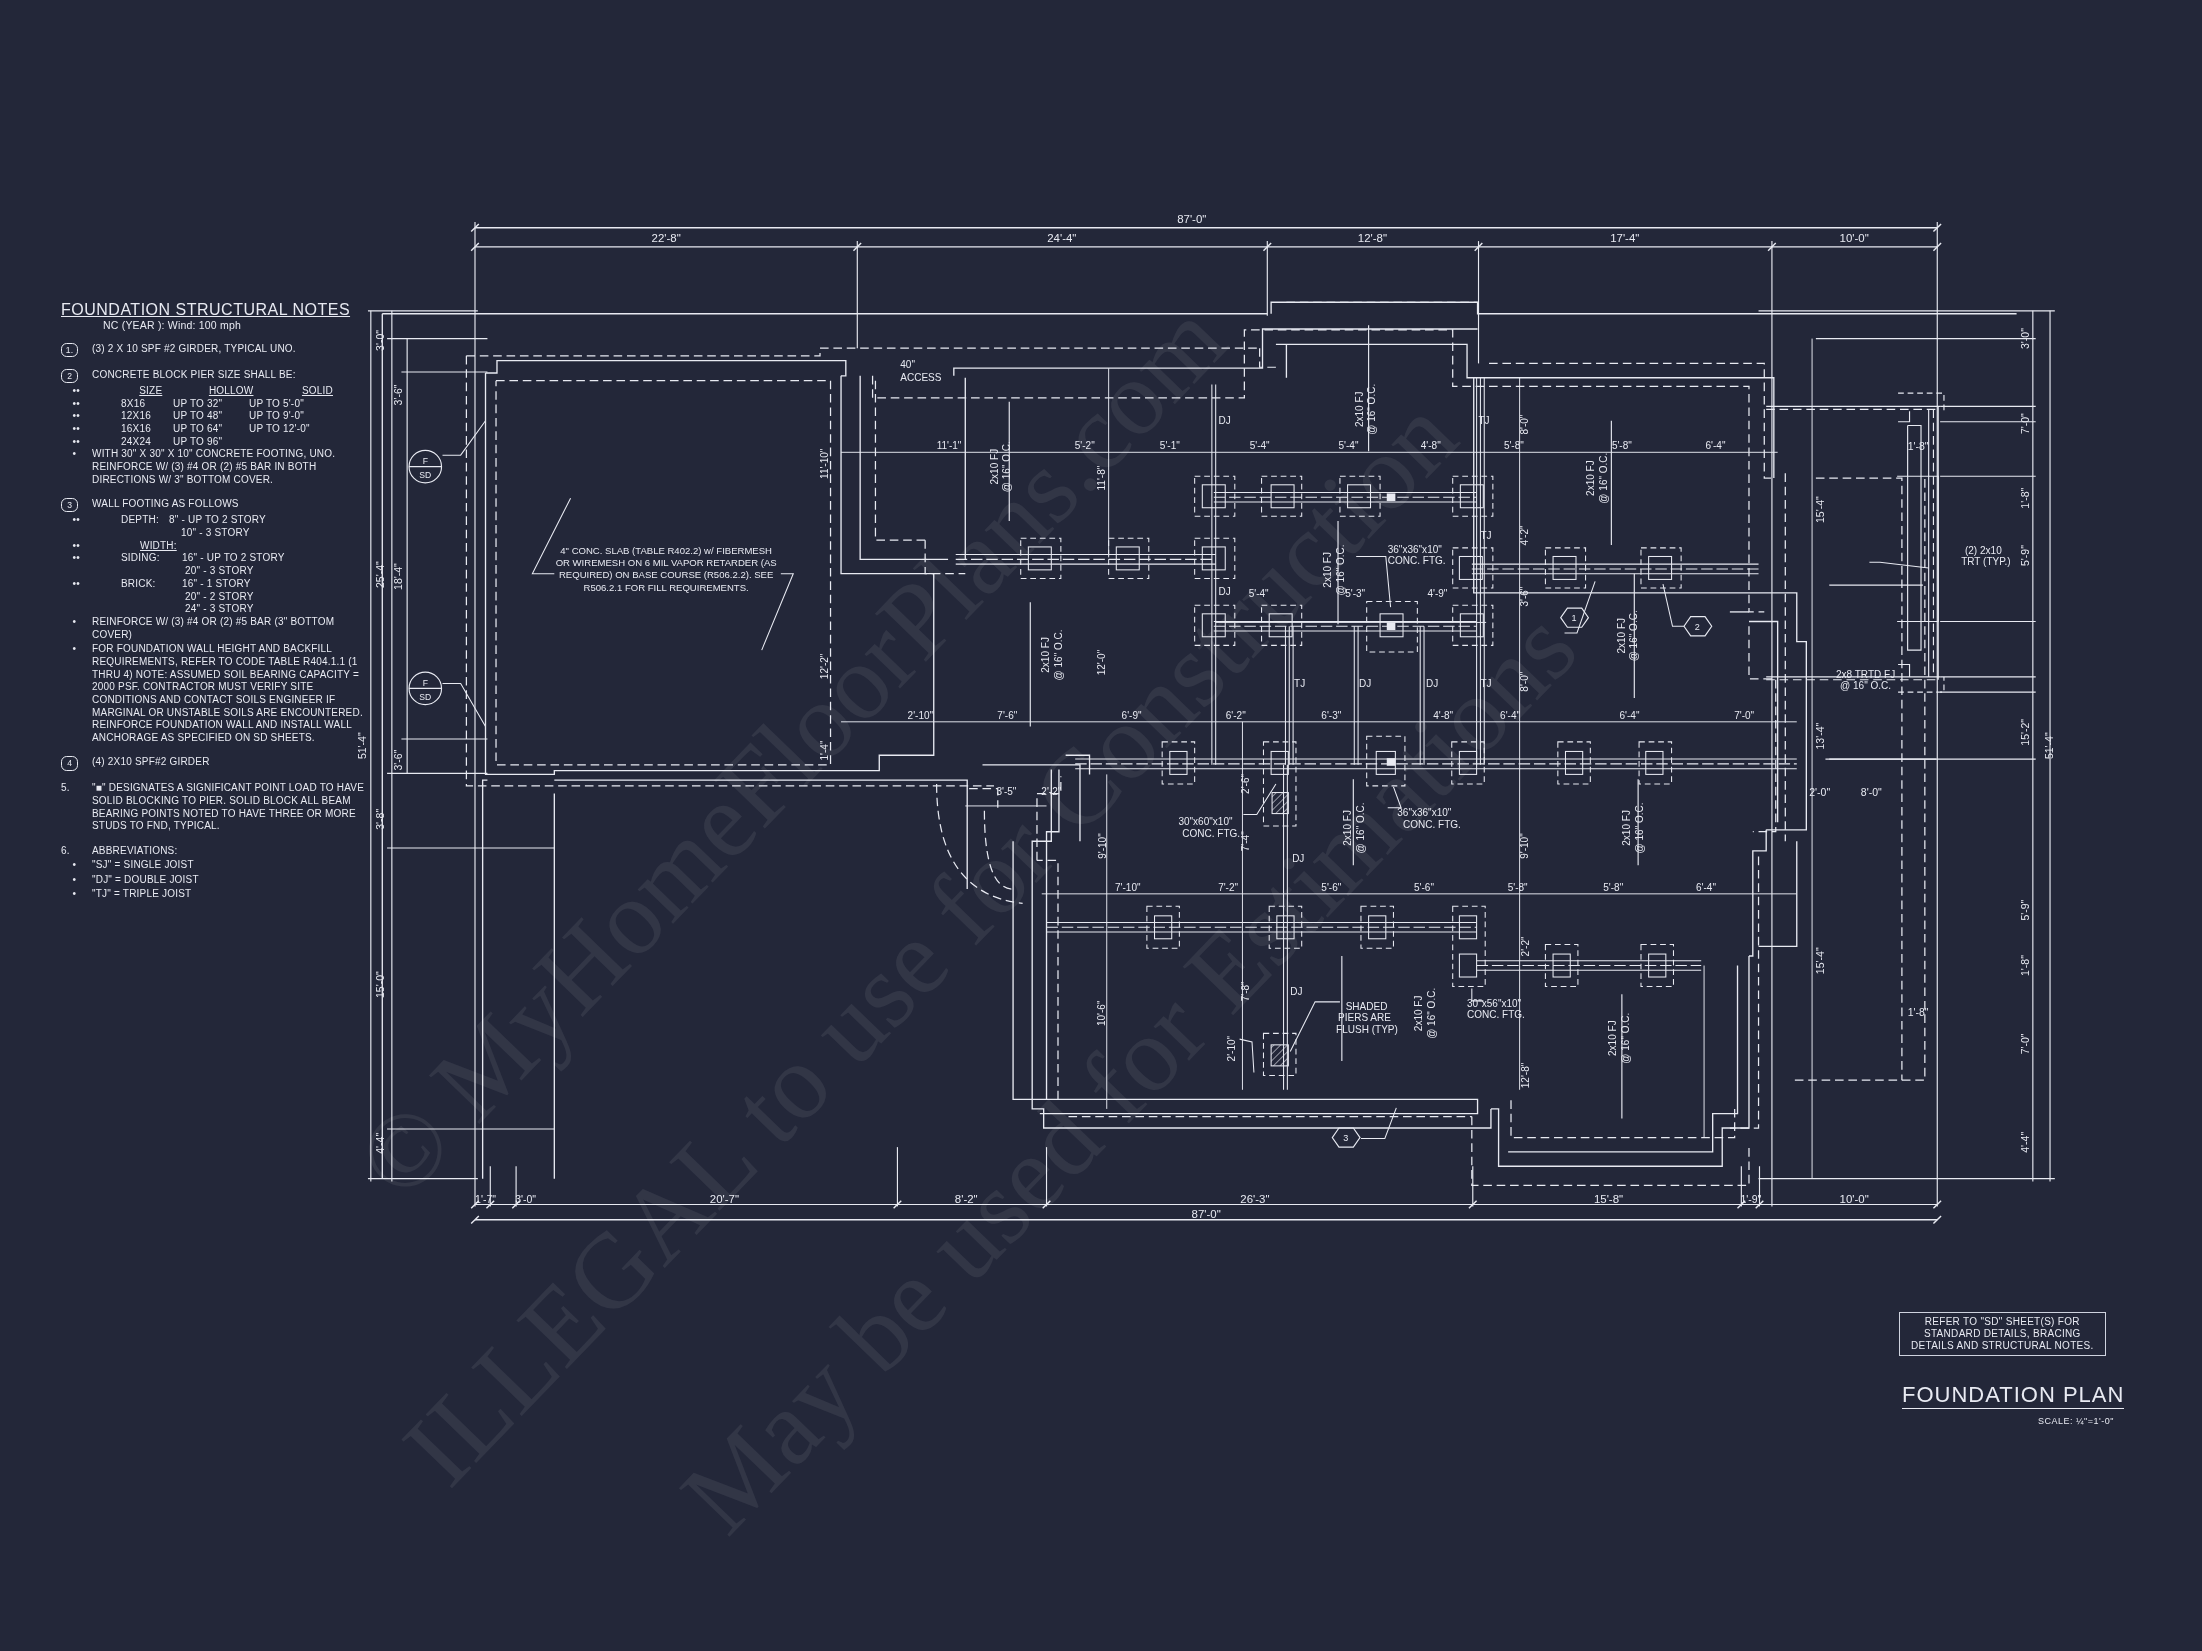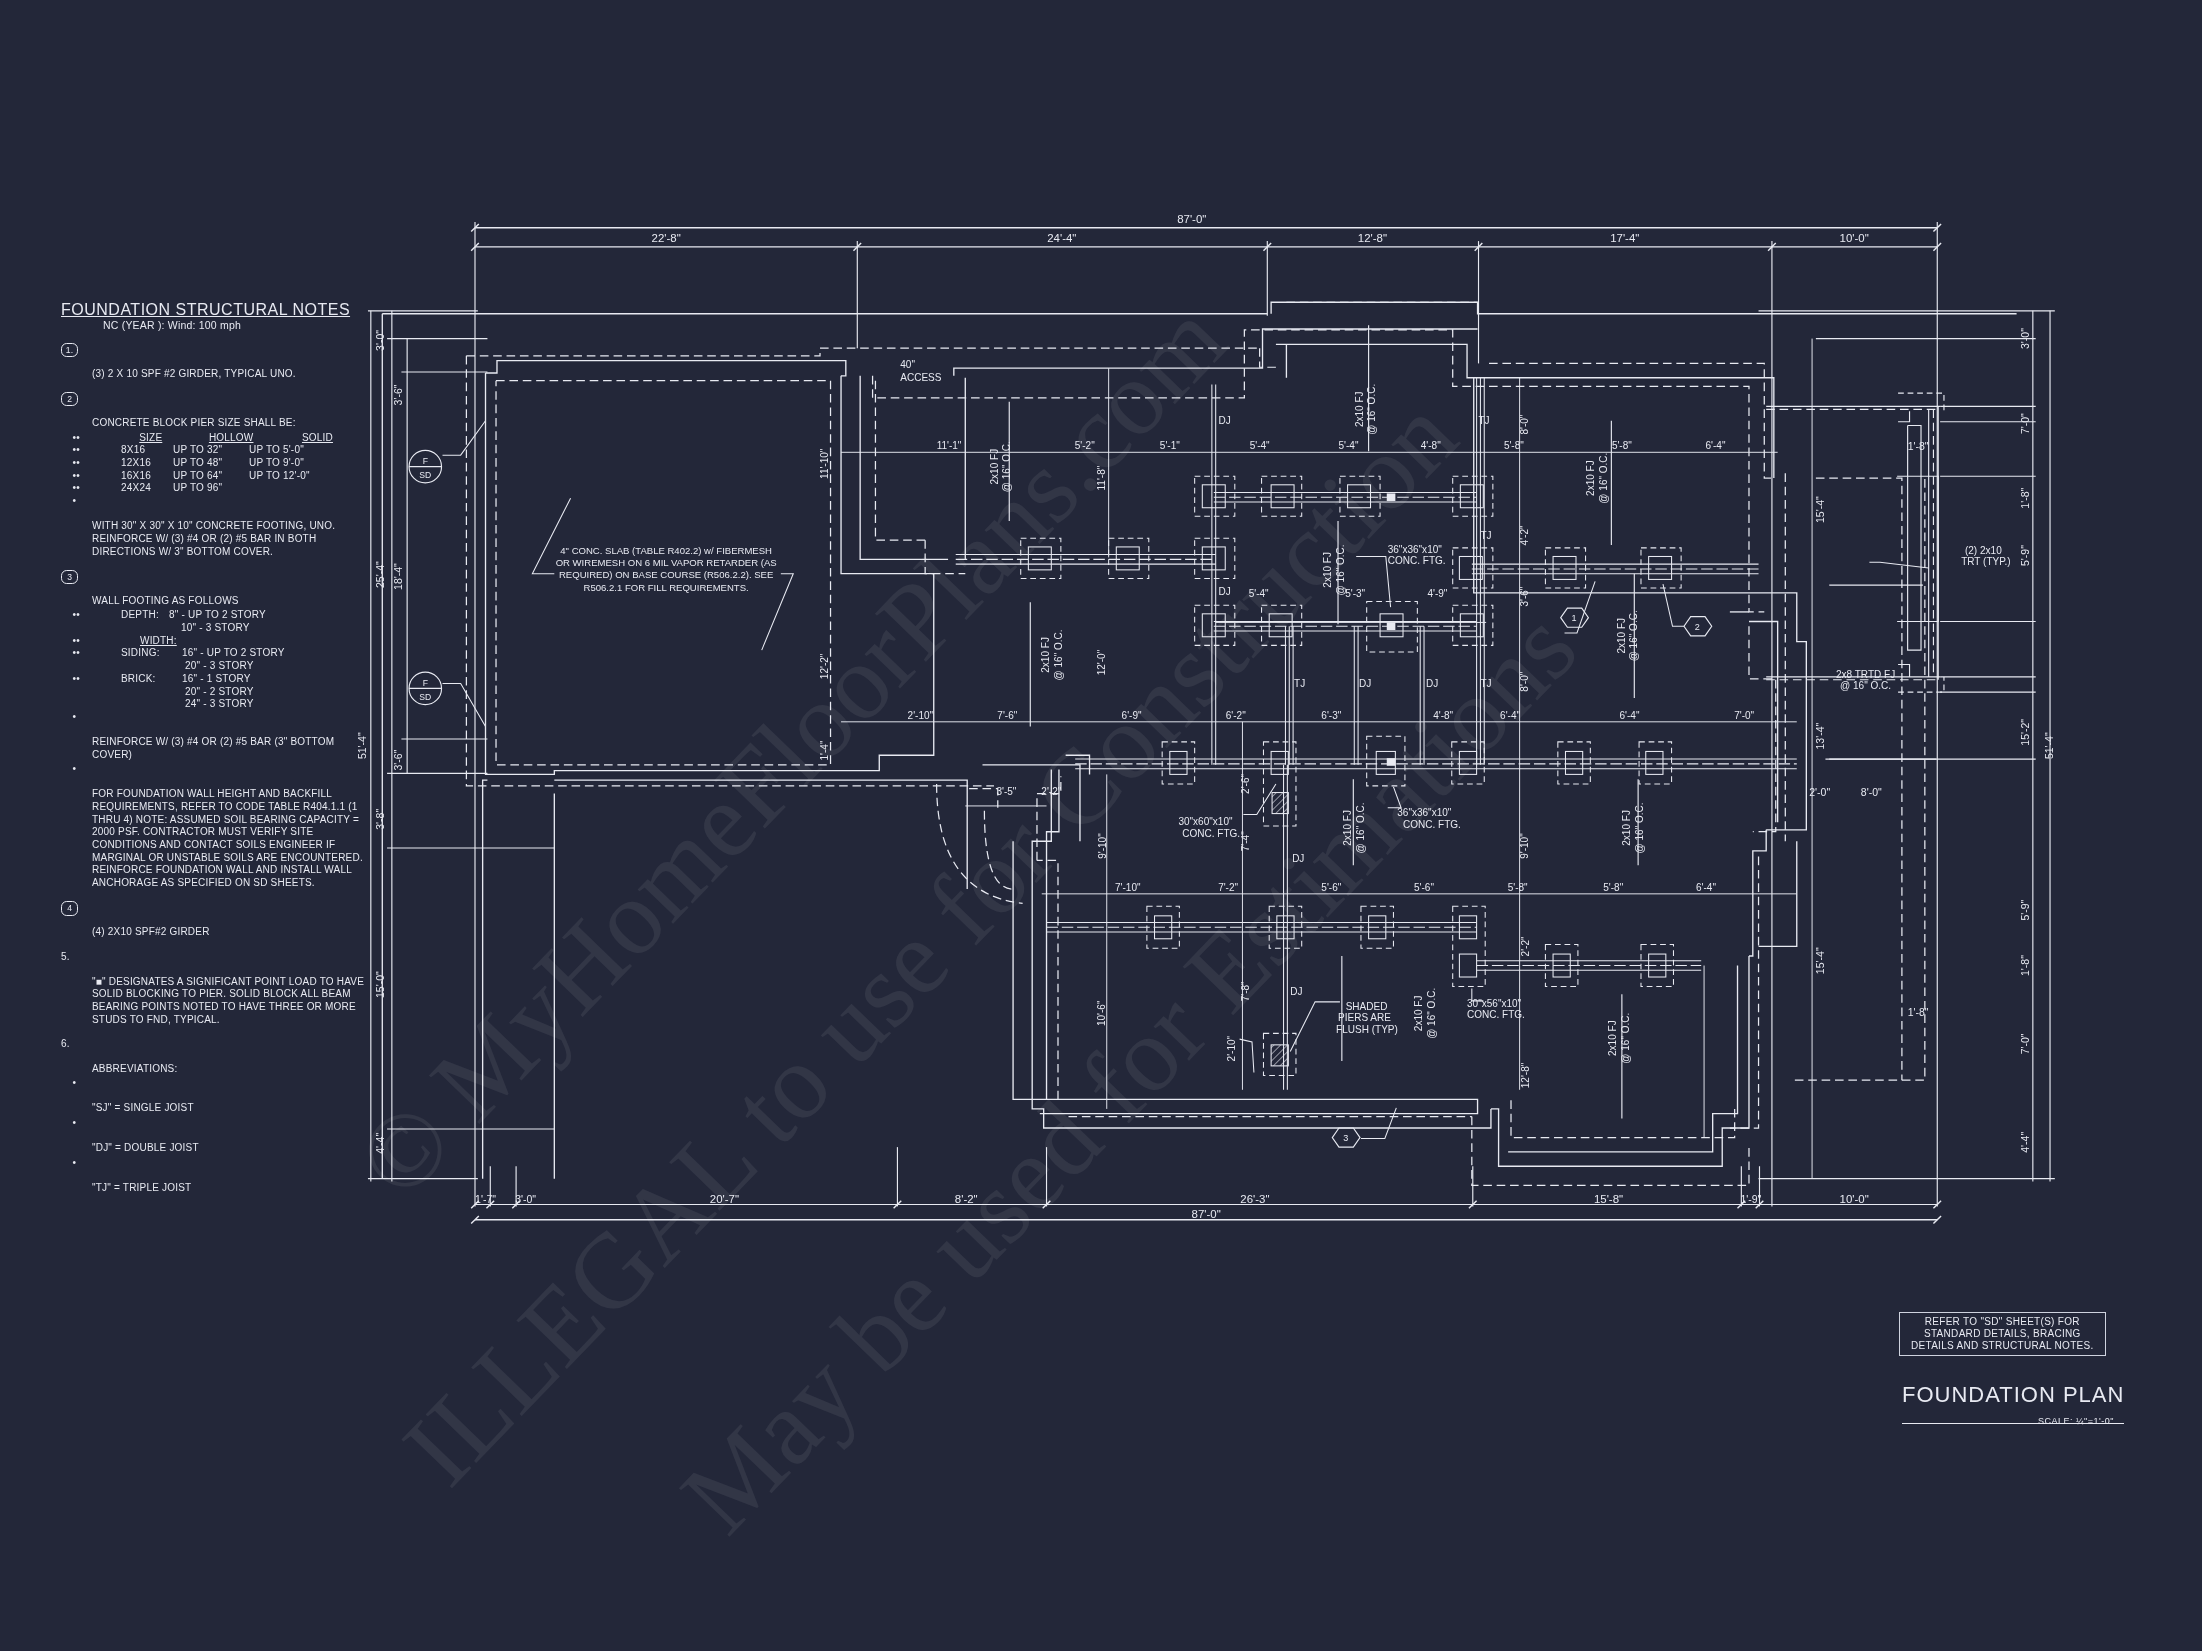--- a/index.html
+++ b/index.html
@@ -3,29 +3,29 @@
 <meta charset="utf-8">
 <style>
   html,body{margin:0;padding:0;background:#232739;}
   body{width:2202px;height:1652px;position:relative;overflow:hidden;font-family:"Liberation Sans",sans-serif;color:#e6e8f0;}
   #sheet{position:absolute;left:0;top:0;width:2202px;height:1652px;}
   .notes{position:absolute;left:61px;top:304px;width:315px;font-size:10px;line-height:12.7px;color:#e8eaf2;letter-spacing:0.2px;text-transform:uppercase;}
   .notes .title{font-size:16px;text-decoration:underline;letter-spacing:0.5px;margin-bottom:1.9px;}
   .notes .sub{text-transform:none;font-size:10.5px;margin-bottom:11.5px;padding-left:42px;}
   .note{display:flex;margin-bottom:1.9px;}
   .note .num{width:31px;flex:0 0 31px;}
-  .note .txt{flex:1;margin-top:25px;}
+  .note .txt{flex:1;}
   .hex{display:inline-block;width:15.3px;height:12.4px;border:1px solid #e8eaf2;border-radius:5.7px;text-align:center;font-size:8.6px;line-height:12.4px;}
   .bullet{width:31px;flex:0 0 31px;padding-left:11.5px;box-sizing:border-box;}
   .row{display:flex;}
   .c1{width:52px}.c2{width:76px}.c3{width:76px}
   .u{text-decoration:underline;margin-left:19px;}
   .gap{height:9.6px;}
   .refbox{position:absolute;left:1899px;top:1312px;width:197px;border:1.4px solid #cfd3df;padding:2.9px 3.8px;font-size:10px;line-height:12px;text-align:center;color:#e8eaf2;letter-spacing:0.3px;}
-  .plan-title{position:absolute;left:1902px;top:1382px;font-size:22px;letter-spacing:1px;color:#e8eaf2;border-bottom:1.4px solid #e8eaf2;padding-bottom:15px;}
+  .plan-title{position:absolute;left:1902px;top:1382px;font-size:22px;letter-spacing:1px;color:#e8eaf2;border-bottom:1.4px solid #e8eaf2;padding-bottom:0;}
   .plan-scale{position:absolute;left:2038px;top:1416px;font-size:9px;color:#e8eaf2;letter-spacing:0.5px;}
   svg text{font-family:"Liberation Sans",sans-serif;fill:#e8eaf2;}
   .wm{position:absolute;font-family:"Liberation Serif",serif;color:rgba(255,255,255,0.07);white-space:nowrap;transform-origin:left bottom;pointer-events:none;}
 </style>
 </head>
 <body>
 
 <svg id="sheet" width="2202" height="1652" viewBox="0 0 2304 1728" xmlns="http://www.w3.org/2000/svg">
   <defs>
     <pattern id="hatch" width="5" height="5" patternUnits="userSpaceOnUse" patternTransform="rotate(45)">

